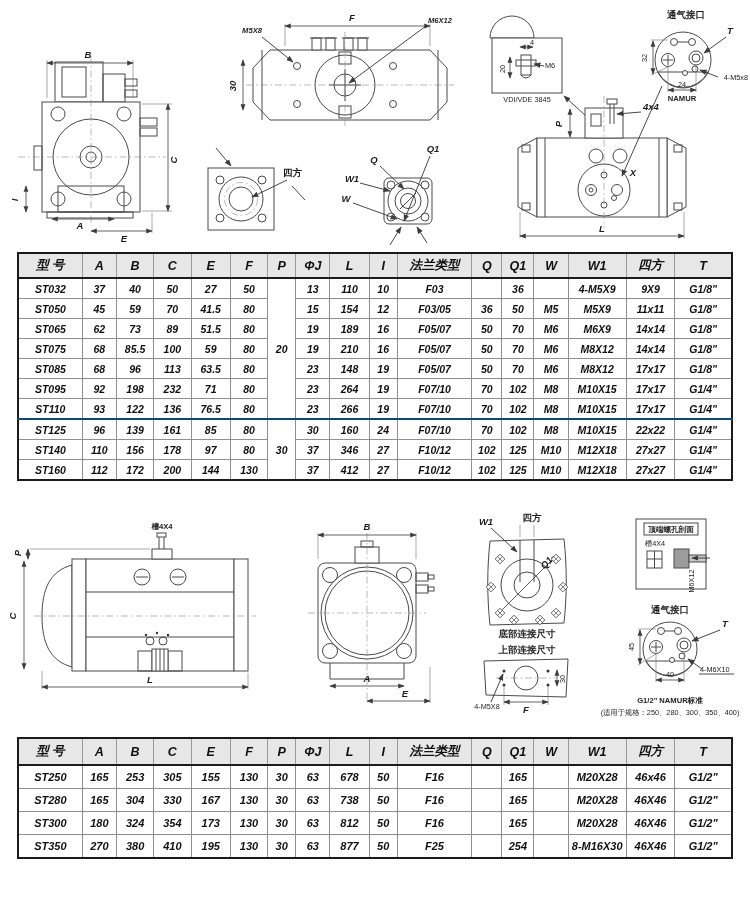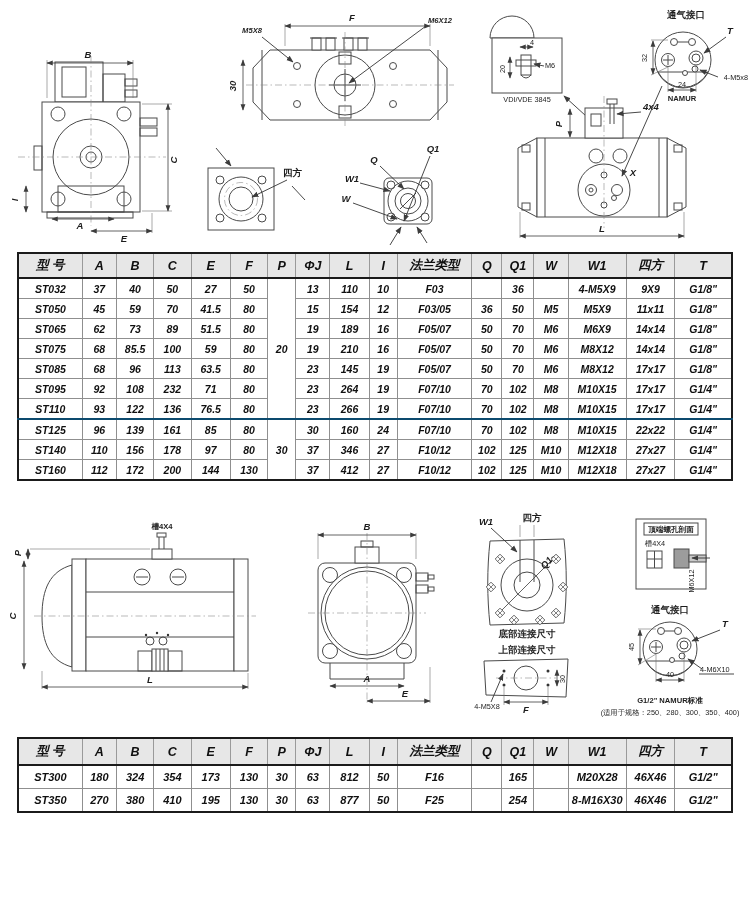--- a/index.html
+++ b/index.html
@@ -349,34 +349,34 @@
         <td>G1/8"</td>
       </tr>
       <tr>
         <td>ST085</td>
         <td>68</td>
         <td>96</td>
         <td>113</td>
         <td>63.5</td>
         <td>80</td>
         <td>23</td>
-        <td>145</td>
+        <td>148</td>
         <td>19</td>
         <td>F05/07</td>
         <td>50</td>
         <td>70</td>
         <td>M6</td>
         <td>M8X12</td>
         <td>17x17</td>
         <td>G1/8"</td>
       </tr>
       <tr>
         <td>ST095</td>
         <td>92</td>
-        <td>108</td>
+        <td>198</td>
         <td>232</td>
         <td>71</td>
         <td>80</td>
         <td>23</td>
         <td>264</td>
         <td>19</td>
         <td>F07/10</td>
         <td>70</td>
         <td>102</td>
         <td>M8</td>
@@ -668,20 +668,58 @@
         <th>Q</th>
         <th>Q1</th>
         <th>W</th>
         <th>W1</th>
         <th>四方</th>
         <th>T</th>
       </tr>
     </thead>
     <tbody>
       <tr>
+        <td>ST250</td>
+        <td>165</td>
+        <td>253</td>
+        <td>305</td>
+        <td>155</td>
+        <td>130</td>
+        <td>30</td>
+        <td>63</td>
+        <td>678</td>
+        <td>50</td>
+        <td>F16</td>
+        <td></td>
+        <td>165</td>
+        <td></td>
+        <td>M20X28</td>
+        <td>46x46</td>
+        <td>G1/2"</td>
+      </tr>
+      <tr>
+        <td>ST280</td>
+        <td>165</td>
+        <td>304</td>
+        <td>330</td>
+        <td>167</td>
+        <td>130</td>
+        <td>30</td>
+        <td>63</td>
+        <td>738</td>
+        <td>50</td>
+        <td>F16</td>
+        <td></td>
+        <td>165</td>
+        <td></td>
+        <td>M20X28</td>
+        <td>46X46</td>
+        <td>G1/2"</td>
+      </tr>
+      <tr>
         <td>ST300</td>
         <td>180</td>
         <td>324</td>
         <td>354</td>
         <td>173</td>
         <td>130</td>
         <td>30</td>
         <td>63</td>
         <td>812</td>
         <td>50</td>

